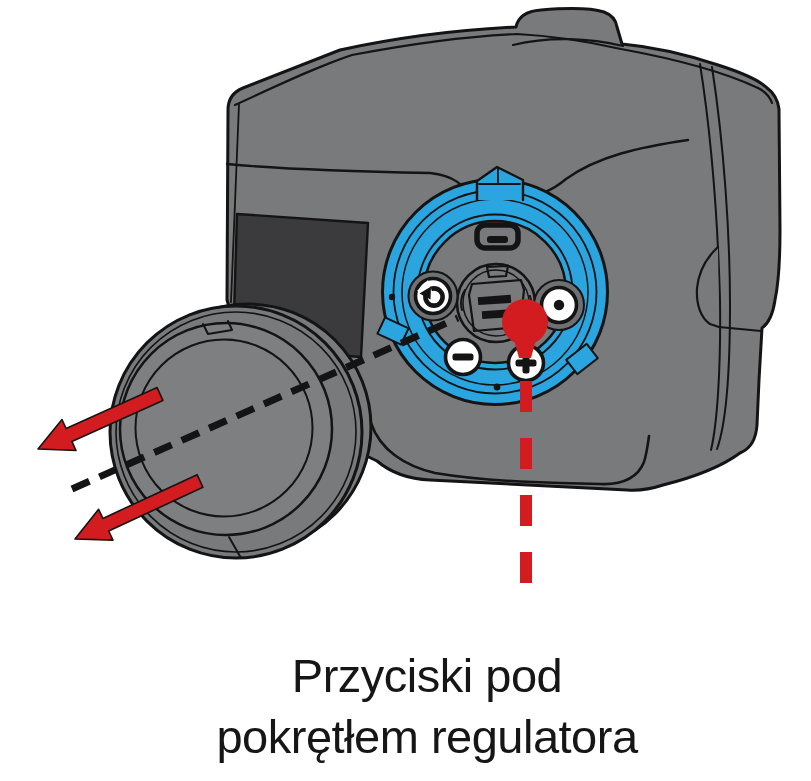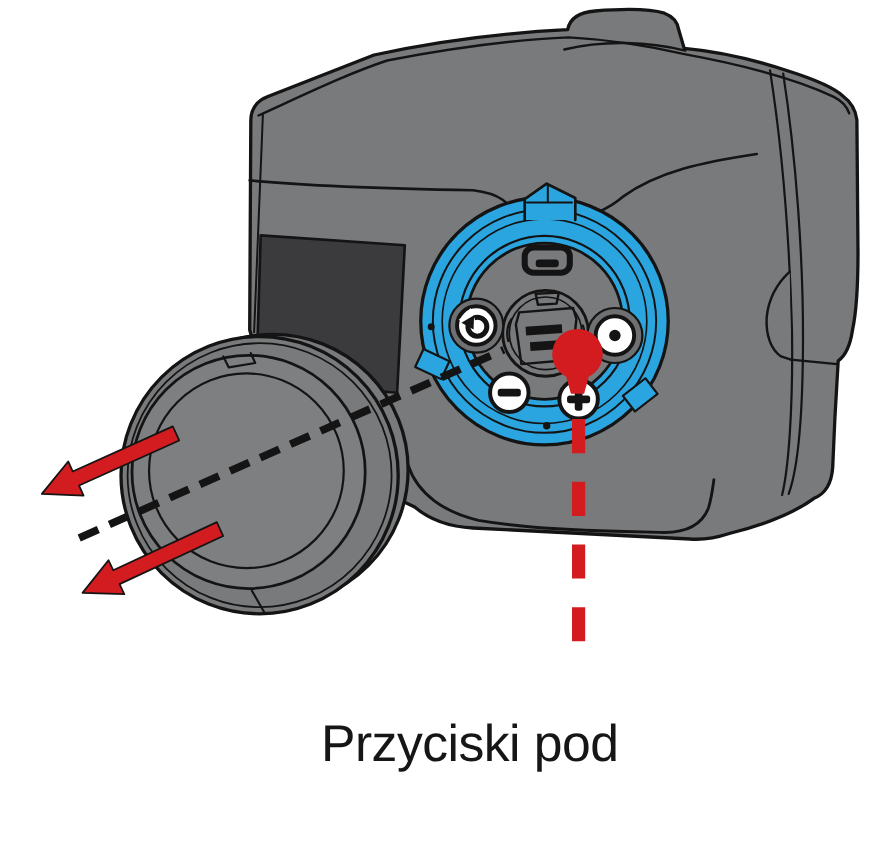--- a/index.html
+++ b/index.html
@@ -167,14 +167,15 @@
 
     <g>
       <path class="red-fill" d="M 513,336 L 537,336 L 531,358 L 519,358 Z"></path>
       <circle class="red-fill" cx="525" cy="322" r="23"></circle>
       <path class="nofill" stroke="var(--highlight-red)" stroke-width="12" stroke-dasharray="31 26" d="M 526,381 L 526,584"></path>
     </g>
   </svg>
 
   <div class="caption">
     <div>Przyciski pod</div>
+    <div>pokrętłem regulatora</div>
   </div>
 </div>
 
 </body></html>

